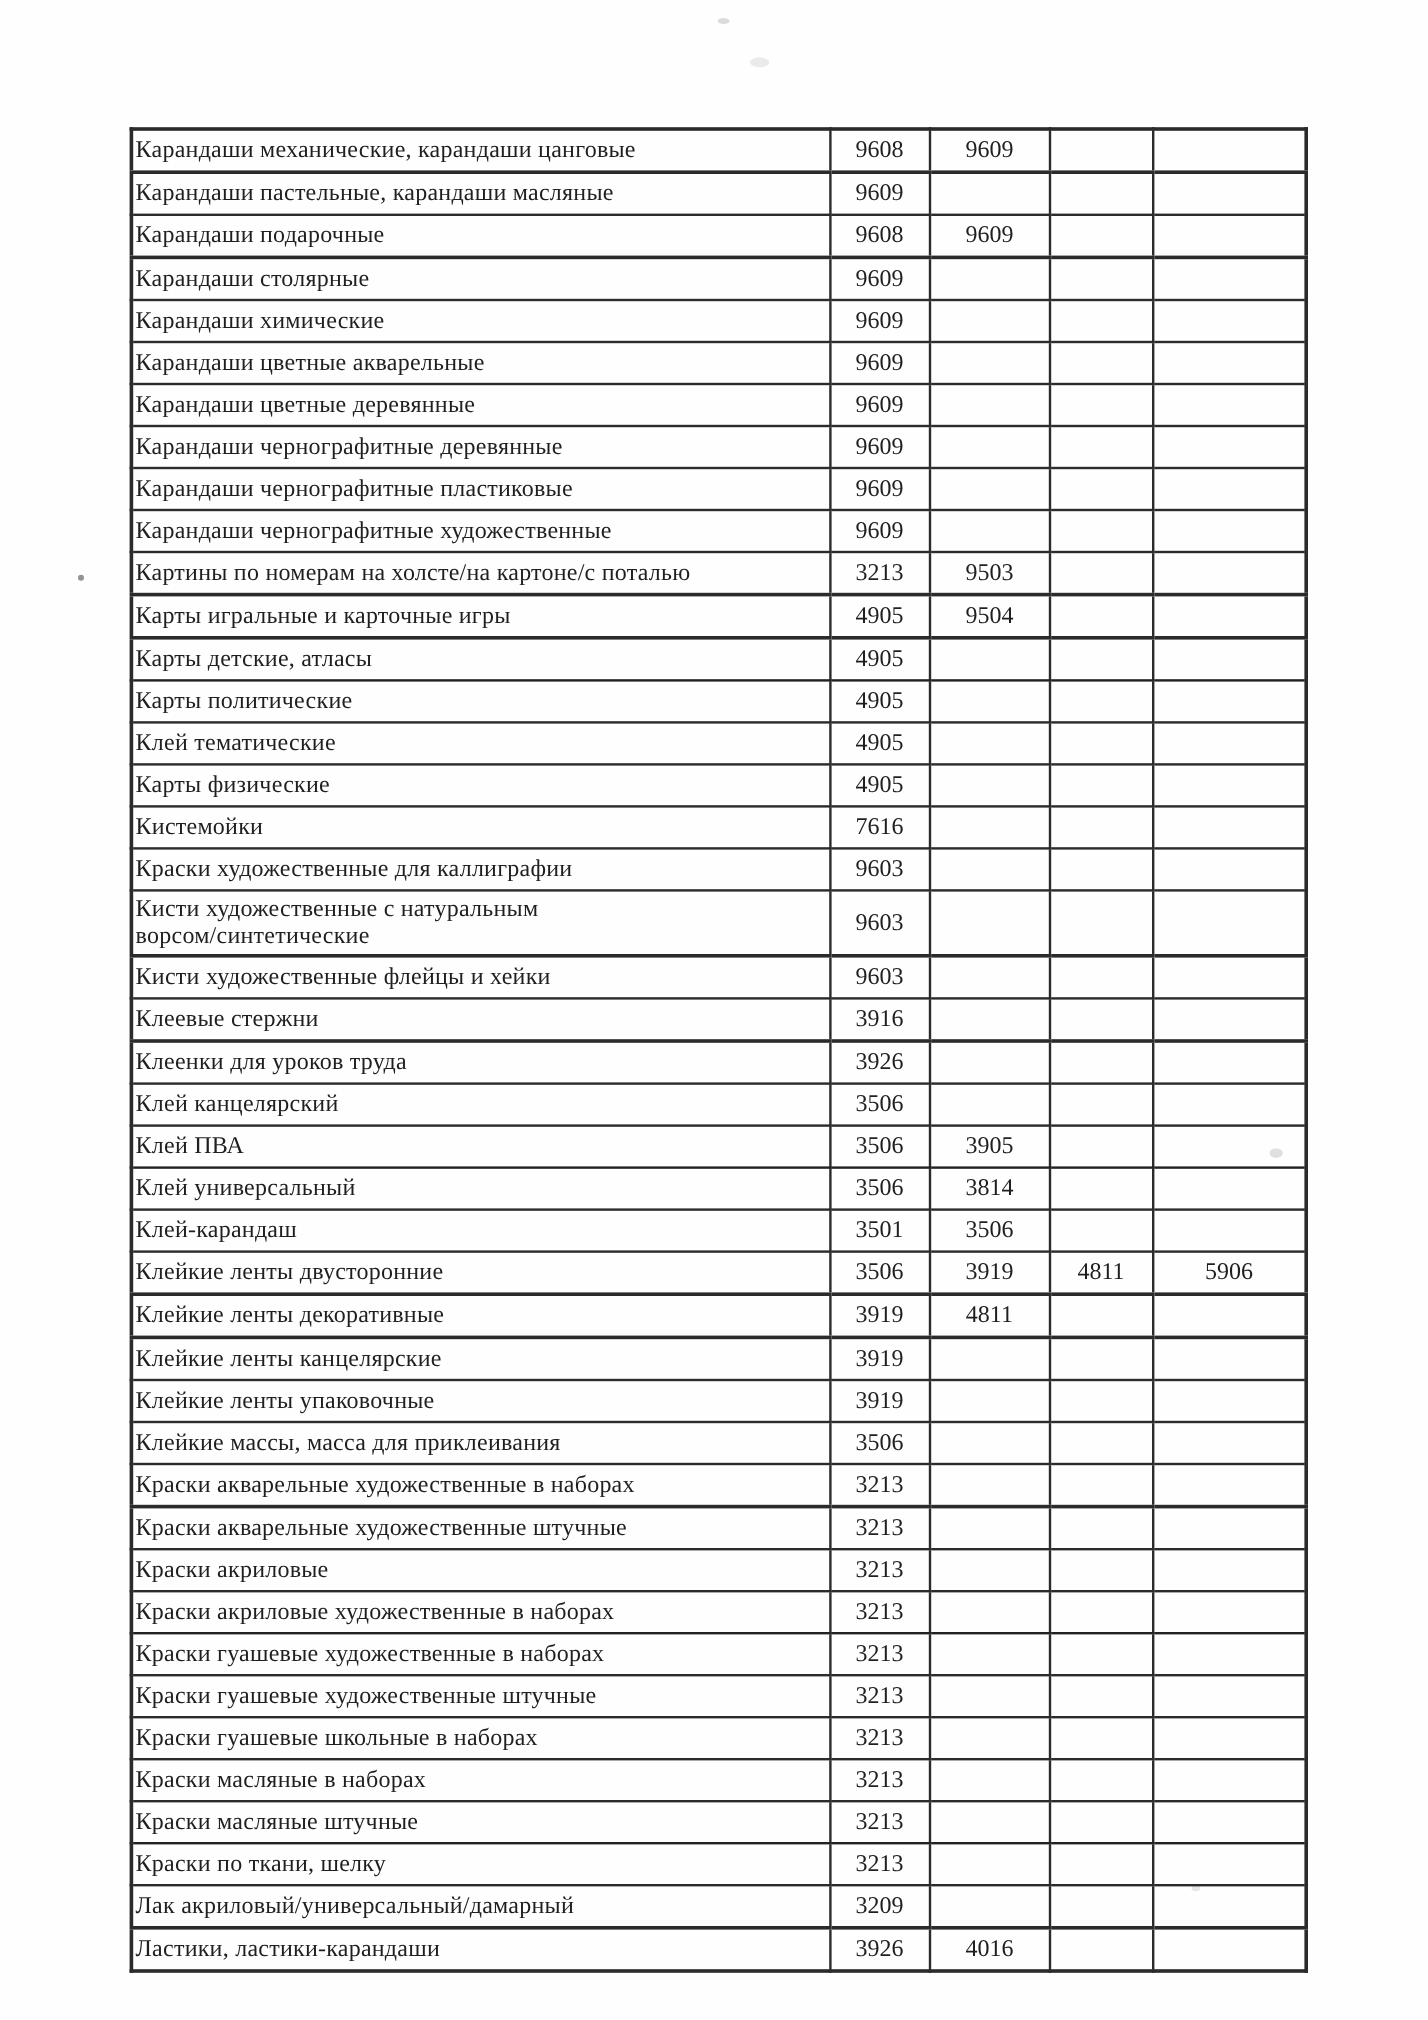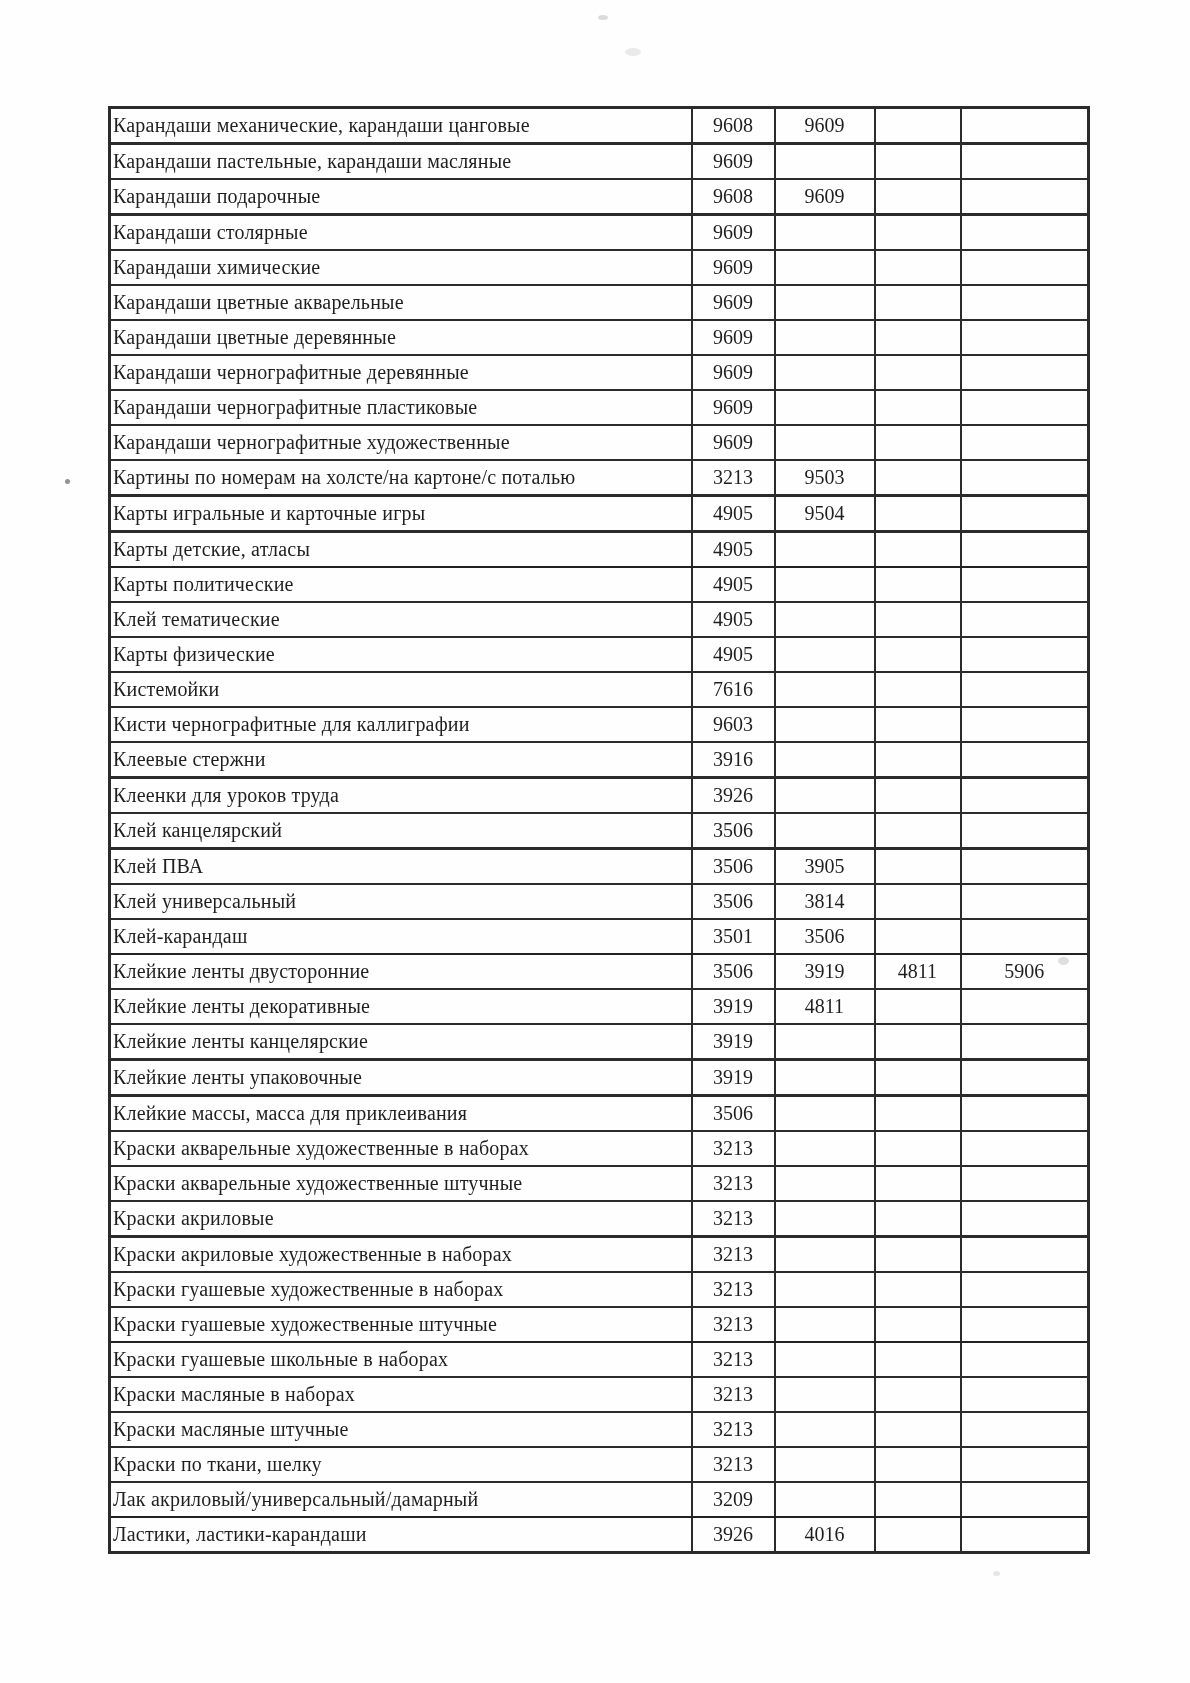--- a/index.html
+++ b/index.html
@@ -191,21 +191,36 @@
           <td class="code-cell"></td>
         </tr>
         <tr>
           <td class="label-cell">Кистемойки</td>
           <td class="code-cell">7616</td>
           <td class="code-cell"></td>
           <td class="code-cell"></td>
           <td class="code-cell"></td>
         </tr>
         <tr>
-          <td class="label-cell">Кисти чернографитные для каллиграфии</td>
+          <td class="label-cell">Краски художественные для каллиграфии</td>
+          <td class="code-cell">9603</td>
+          <td class="code-cell"></td>
+          <td class="code-cell"></td>
+          <td class="code-cell"></td>
+        </tr>
+        <tr>
+          <td class="label-cell">Кисти художественные с натуральным
+ворсом/синтетические</td>
+          <td class="code-cell">9603</td>
+          <td class="code-cell"></td>
+          <td class="code-cell"></td>
+          <td class="code-cell"></td>
+        </tr>
+        <tr>
+          <td class="label-cell">Кисти художественные флейцы и хейки</td>
           <td class="code-cell">9603</td>
           <td class="code-cell"></td>
           <td class="code-cell"></td>
           <td class="code-cell"></td>
         </tr>
         <tr>
           <td class="label-cell">Клеевые стержни</td>
           <td class="code-cell">3916</td>
           <td class="code-cell"></td>
           <td class="code-cell"></td>

